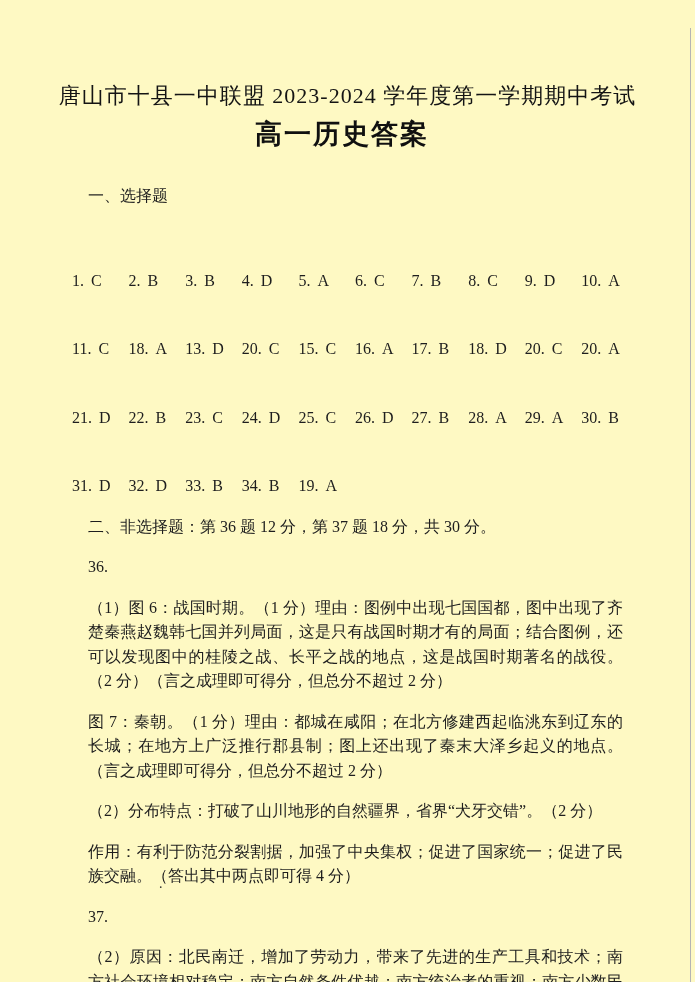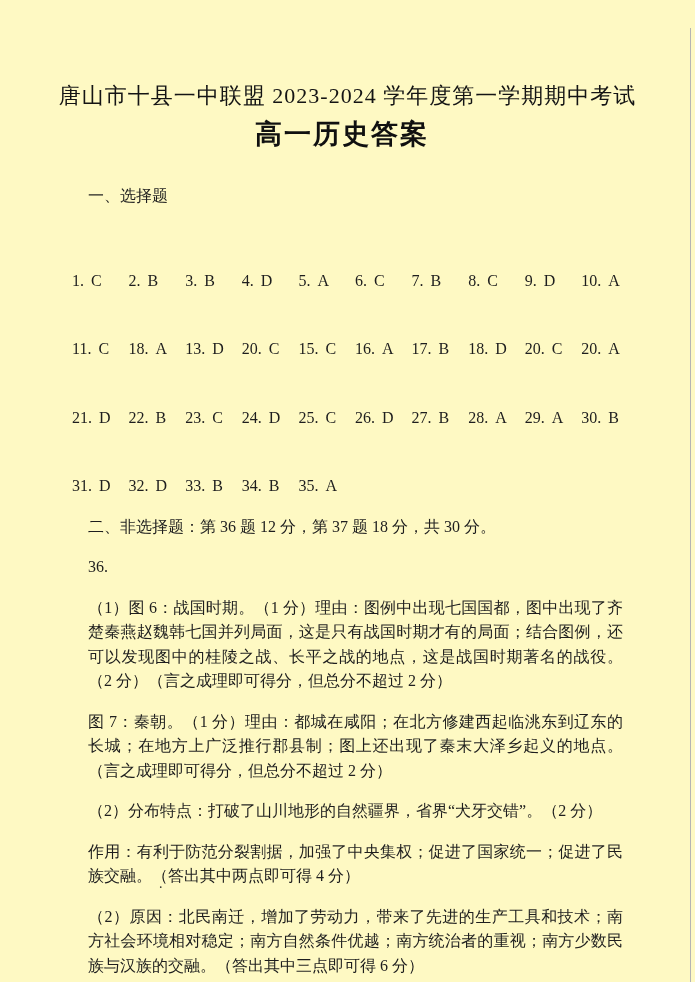--- a/index.html
+++ b/index.html
@@ -121,29 +121,30 @@
           <span class="answer-item"><span class="num">27.</span><span class="letter">B</span></span>
           <span class="answer-item"><span class="num">28.</span><span class="letter">A</span></span>
           <span class="answer-item"><span class="num">29.</span><span class="letter">A</span></span>
           <span class="answer-item"><span class="num">30.</span><span class="letter">B</span></span>
         </div>
         <div class="answer-row">
           <span class="answer-item"><span class="num">31.</span><span class="letter">D</span></span>
           <span class="answer-item"><span class="num">32.</span><span class="letter">D</span></span>
           <span class="answer-item"><span class="num">33.</span><span class="letter">B</span></span>
           <span class="answer-item"><span class="num">34.</span><span class="letter">B</span></span>
-          <span class="answer-item"><span class="num">35.</span><span class="letter">A</span></span>
+          <span class="answer-item"><span class="num">19.</span><span class="letter">A</span></span>
         </div>
       </div>
 
     <p>二、非选择题：第 36 题 12 分，第 37 题 18 分，共 30 分。</p>
 
     <p>36.</p>
     <p>（1）图 6：战国时期。（1 分）理由：图例中出现七国国都，图中出现了齐楚秦燕赵魏韩七国并列局面，这是只有战国时期才有的局面；结合图例，还可以发现图中的桂陵之战、长平之战的地点，这是战国时期著名的战役。（2 分）（言之成理即可得分，但总分不超过 2 分）</p>
     <p>图 7：秦朝。（1 分）理由：都城在咸阳；在北方修建西起临洮东到辽东的长城；在地方上广泛推行郡县制；图上还出现了秦末大泽乡起义的地点。（言之成理即可得分，但总分不超过 2 分）</p>
     <p>（2）分布特点：打破了山川地形的自然疆界，省界“犬牙交错”。（2 分）</p>
     <p>作用：有利于防范分裂割据，加强了中央集权；促进了国家统一；促进了民族交融。（答出其中两点即可得 4 分）</p>
 
+    <p>37.</p>
     <p>（2）原因：北民南迁，增加了劳动力，带来了先进的生产工具和技术；南方社会环境相对稳定；南方自然条件优越；南方统治者的重视；南方少数民族与汉族的交融。（答出其中三点即可得 6 分）</p>
   </div>
 
   <span class="stray-dot">.</span>
 </div>
 
 </body></html>

